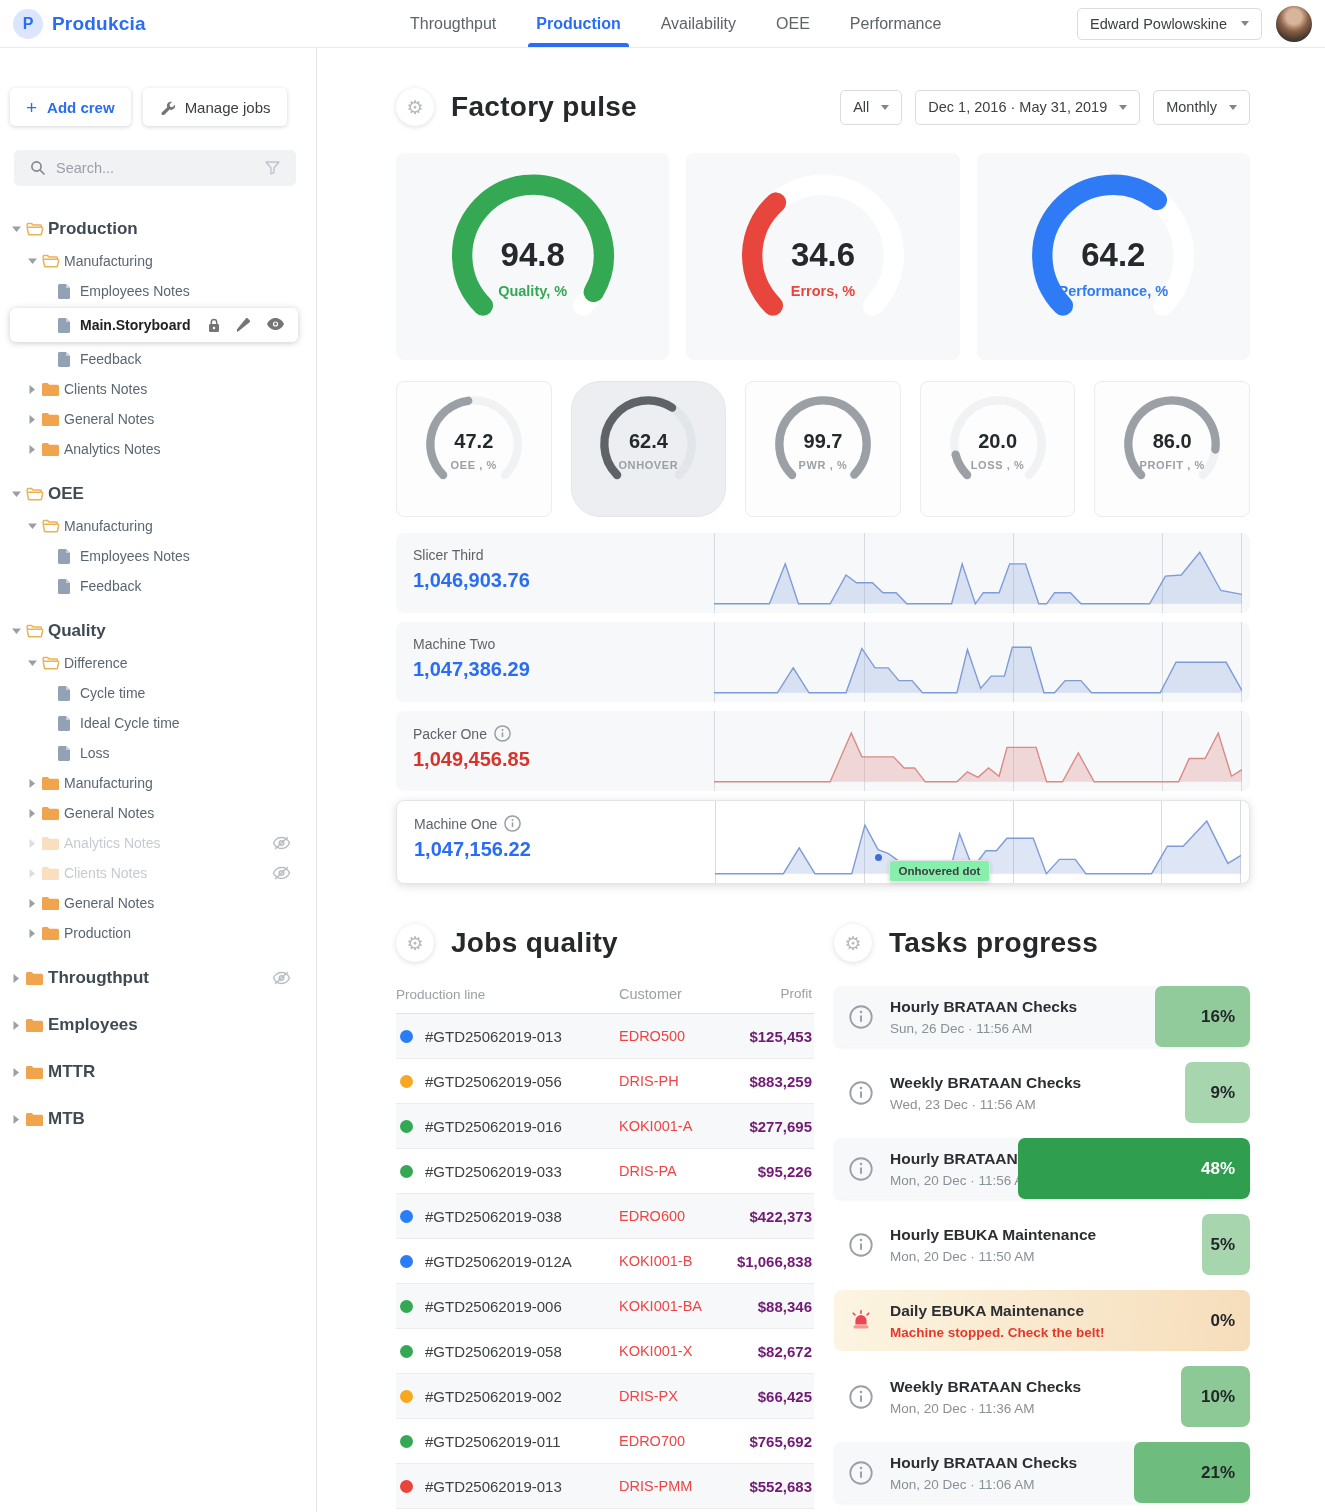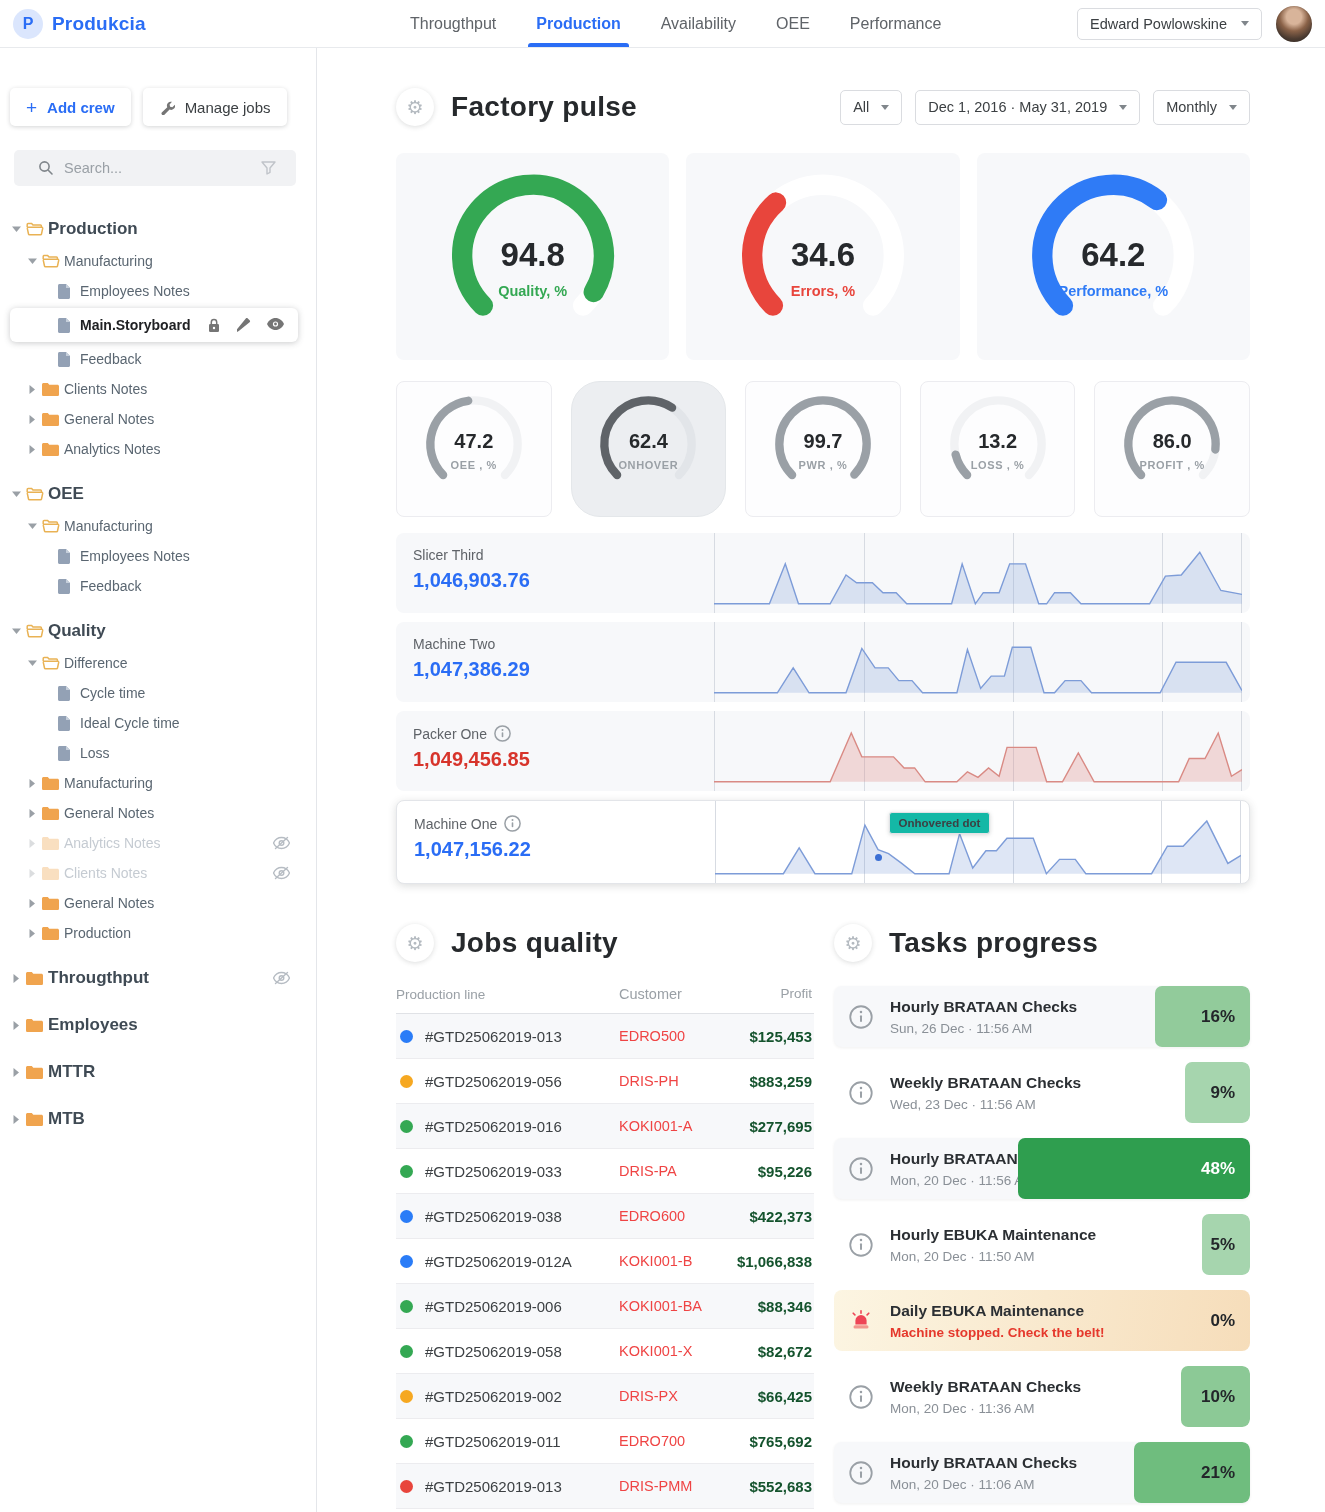--- a/index.html
+++ b/index.html
@@ -25,21 +25,21 @@
   .page { display:flex; height:1464px; }
   .sidebar { width:317px; border-right:1px solid #e4e6ea; padding-top:40px; flex-shrink:0; }
   .main { flex:1; padding:40px 75px 0 79px; }
 
   
   .side-btns { display:flex; gap:12px; padding:0 20px 0 10px; }
   .btn-card { background:#fff; border-radius:5px; box-shadow:0 1px 4px rgba(60,64,67,.22); height:38px; display:flex; align-items:center; gap:10px; padding:0 16px; font-size:15px; cursor:pointer; }
   .btn-addcrew { color:#2a6df5; font-weight:bold; }
   .btn-addcrew .plus { font-size:19px; font-weight:normal; line-height:1; }
   .btn-manage { color:#3c4043; }
-  .searchbox { margin:24px 20px 0 14px; background:#f1f2f4; border-radius:5px; height:36px; display:flex; align-items:center; padding:0 24px; gap:10px; }
+  .searchbox { margin:24px 20px 0 14px; background:#f1f2f4; border-radius:5px; height:36px; display:flex; align-items:center; padding:0 16px; gap:10px; }
   .searchbox input { border:0; outline:0; background:transparent; font-size:14.5px; color:#3c4043; flex:1; font-family:inherit; }
   .searchbox input::placeholder { color:#9aa0a6; }
   .tree { margin-top:26px; }
   .tree-row { display:flex; align-items:center; height:30px; font-size:14px; color:#5a6671; position:relative; cursor:pointer; }
   .tree-row .caret-cell { width:16px; display:flex; justify-content:center; flex-shrink:0; }
   .tree-row .ico-cell { width:24px; display:flex; justify-content:flex-start; padding-left:2px; flex-shrink:0; }
   .tree-row.lv0 { padding-left:8px; font-size:17px; color:#3f4a54; font-weight:600; height:34px; }
   .tree-row.lv0.gap { margin-top:13px; }
   .tree-row.lv1 { padding-left:24px; }
   .tree-row.lv2 { padding-left:40px; }
@@ -76,35 +76,35 @@
   .spark-row { background:#f7f8fa; border-radius:8px; height:80px; margin-bottom:9px; position:relative; display:flex; }
   .spark-row.selected { background:#fff; border:1px solid #e3e5e9; box-shadow:0 2px 8px rgba(60,64,67,.18); height:84px; }
   .spark-meta { padding:14px 0 0 17px; width:318px; flex-shrink:0; }
   .spark-name { font-size:14px; color:#5f6368; display:flex; align-items:center; gap:7px; }
   .spark-value { font-size:20px; font-weight:bold; margin-top:6px; }
   .spark-value.blue { color:#2a6df5; }
   .spark-value.red { color:#d7342b; }
   .spark-chart { position:absolute; left:318px; right:8px; top:0; bottom:0; }
   .spark-chart .grid { position:absolute; top:0; bottom:0; width:1px; background:#d7dbe2; }
   .spark-chart svg { position:absolute; left:0; right:0; top:10px; bottom:6px; width:100%; height:calc(100% - 16px); }
-  .spark-tooltip { position:absolute; background:#14b8a6; border:1px solid #e1e3e6; border-radius:3px; box-shadow:0 1px 4px rgba(60,64,67,.2); font-size:11.5px; font-weight:bold; color:#3c4043; padding:4px 9px; white-space:nowrap; }
+  .spark-tooltip { position:absolute; background:#86efac; border:1px solid #e1e3e6; border-radius:3px; box-shadow:0 1px 4px rgba(60,64,67,.2); font-size:11.5px; font-weight:bold; color:#3c4043; padding:4px 9px; white-space:nowrap;margin-top:48px; }
   .spark-dot { position:absolute; width:7px; height:7px; border-radius:50%; background:#3b6fd4; }
 
   
   .bottom { display:flex; margin-top:40px; gap:20px; }
   .jobs-col { width:418px; flex-shrink:0; }
   .tasks-col { flex:1; }
   .col-head { display:flex; align-items:center; margin-bottom:24px; }
   .jobs-table { margin-top:8px; }
   .jt-head { display:flex; font-size:13.5px; color:#9aa0a6; padding-bottom:11px; border-bottom:1px solid #e0e2e6; }
   .jt-row { display:flex; align-items:center; height:45px; border-bottom:1px solid #ececef; font-size:15px; }
   .jt-row.stripe { background:#f7f8fa; }
   .col-line { width:223px; display:flex; align-items:center; }
   .col-cust { width:105px; color:#ef4444; font-size:14.5px; }
-  .col-profit { flex:1; text-align:right; font-weight:bold; color:#14532d; padding-right:2px; }
+  .col-profit { flex:1; text-align:right; font-weight:bold; color:#701a75; padding-right:2px; }
   .dot { width:13px; height:13px; border-radius:50%; margin:0 12px 0 4px; flex-shrink:0; }
   .job-id { color:#3c4043; }
 
   .task-item { position:relative; height:61px; border-radius:8px; margin-bottom:15px; display:flex; align-items:center; background:#fff; overflow:hidden;justify-content:flex-end; }
   .task-item.stripe { background:#f7f8fa; box-shadow:0 1px 3px rgba(60,64,67,.08); }
   .task-item.alert { background:linear-gradient(100deg,#fcf5e2 0%,#f6ddba 100%); }
   .task-icon { width:26px; height:26px; margin:0 16px 0 14px; flex-shrink:0; display:flex; align-items:center; justify-content:center; }
   .task-texts { flex:1; min-width:0; }
   .task-title { font-size:15.5px; font-weight:600; color:#2b2f33; }
   .task-sub { font-size:13.5px; color:#8a9097; margin-top:5px; }
@@ -633,21 +633,21 @@
             <div class="sgauge-value">99.7</div>
             <div class="sgauge-label">PWR , %</div>
           </div>
         </div>
         <div class="sgauge-card">
           <svg width="104" height="104" viewBox="0 0 100 100">
             <path d="M20.30 81.70 A42 42 0 1 1 79.70 81.70" fill="none" stroke="#f1f2f4" stroke-width="8" stroke-linecap="round"></path>
             <path d="M20.30 81.70 A42 42 0 0 1 9.24 62.13" fill="none" stroke="#9aa0a6" stroke-width="8" stroke-linecap="round"></path>
           </svg>
           <div class="sgauge-center">
-            <div class="sgauge-value">13.2</div>
+            <div class="sgauge-value">20.0</div>
             <div class="sgauge-label">LOSS , %</div>
           </div>
         </div>
         <div class="sgauge-card">
           <svg width="104" height="104" viewBox="0 0 100 100">
             <path d="M20.30 81.70 A42 42 0 1 1 79.70 81.70" fill="none" stroke="#f1f2f4" stroke-width="8" stroke-linecap="round"></path>
             <path d="M20.30 81.70 A42 42 0 1 1 91.67 57.26" fill="none" stroke="#9aa0a6" stroke-width="8" stroke-linecap="round"></path>
           </svg>
           <div class="sgauge-center">
             <div class="sgauge-value">86.0</div>

